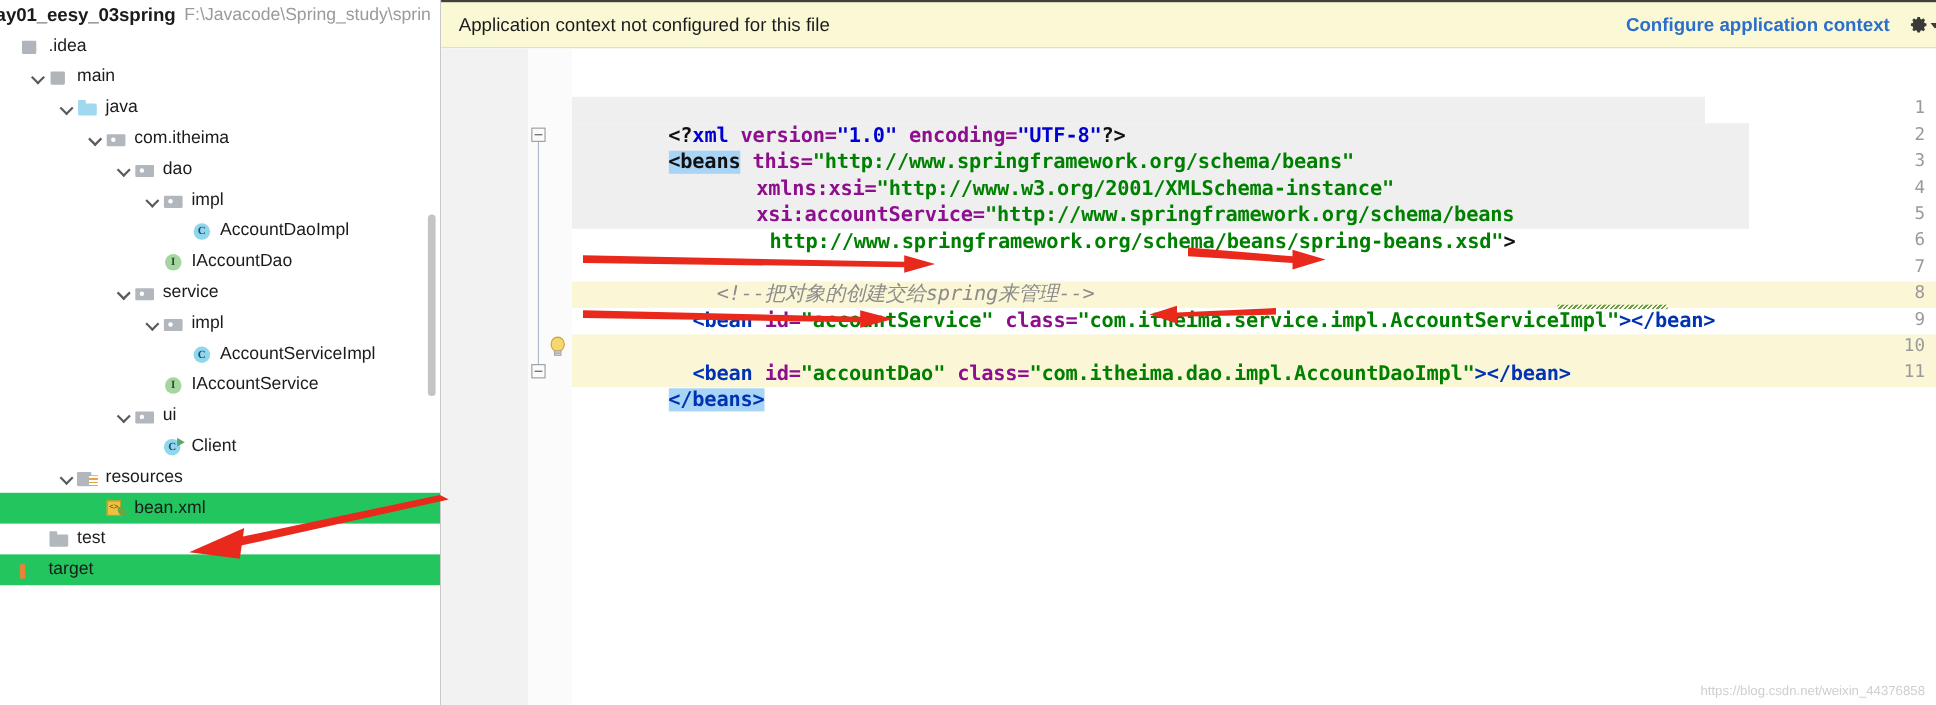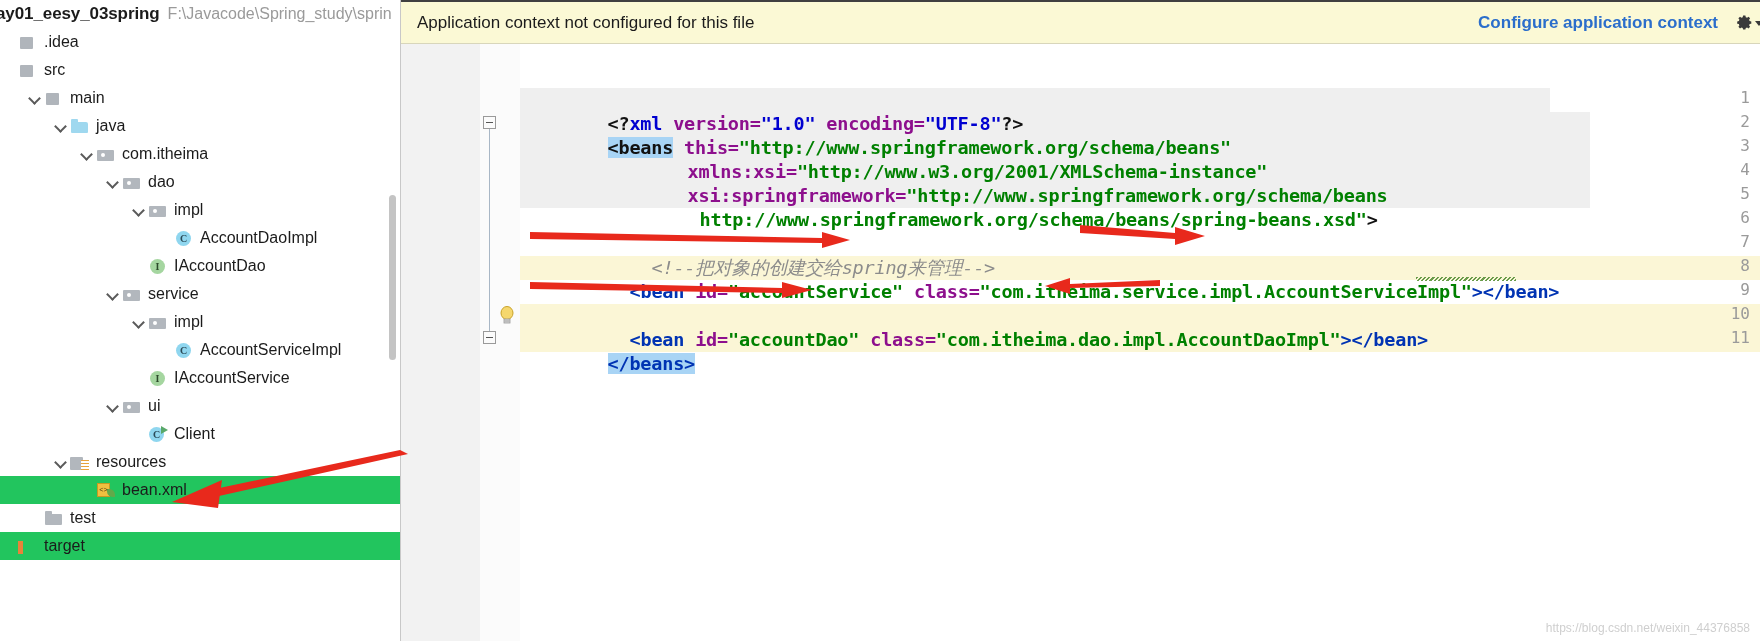--- a/index.html
+++ b/index.html
@@ -427,26 +427,20 @@
       <span class="proj-name">ay01_eesy_03spring</span>
       <span class="proj-path">F:\Javacode\Spring_study\sprin</span>
     </div>
 
     <div id="tree-body">
         <div class="tree-row">
           <span style="display: inline-block; width: 0px;"></span>
           <span class="chev"></span>
           <span class="ico sq"></span>
           <span class="tree-label">.idea</span>
-        </div>
-        <div class="tree-row">
-          <span style="display: inline-block; width: 0px;"></span>
-          <span class="chev"></span>
-          <span class="ico sq"></span>
-          <span class="tree-label">src</span>
         </div>
         <div class="tree-row">
           <span style="display: inline-block; width: 26px;"></span>
           <span class="chev open"></span>
           <span class="ico sq"></span>
           <span class="tree-label">main</span>
         </div>
         <div class="tree-row">
           <span style="display: inline-block; width: 52px;"></span>
           <span class="chev open"></span>
@@ -611,21 +605,21 @@
 
       <div class="code-line" style="top:68px;">
         <span class="tok-black sel-blue">&lt;beans</span><span class="tok-purple"> this=</span><span class="tok-green">"http://www.springframework.org/schema/beans"</span>
       </div>
 
       <div class="code-line" style="top:92px; padding-left:80px;">
         <span class="tok-purple">xmlns:xsi=</span><span class="tok-green">"http://www.w3.org/2001/XMLSchema-instance"</span>
       </div>
 
       <div class="code-line" style="top:116px; padding-left:80px;">
-        <span class="tok-purple">xsi:springframework=</span><span class="tok-green">"http://www.springframework.org/schema/beans</span>
+        <span class="tok-purple">xsi:accountService=</span><span class="tok-green">"http://www.springframework.org/schema/beans</span>
       </div>
 
       <div class="code-line" style="top:140px; padding-left:92px;">
         <span class="tok-green">http://www.springframework.org/schema/beans/spring-beans.xsd"</span><span class="tok-black">&gt;</span>
       </div>
 
       <div class="code-line" style="top:188px; padding-left:44px;">
         <span class="tok-comment">&lt;!--把对象的创建交给spring来管理--&gt;</span>
       </div>
 

